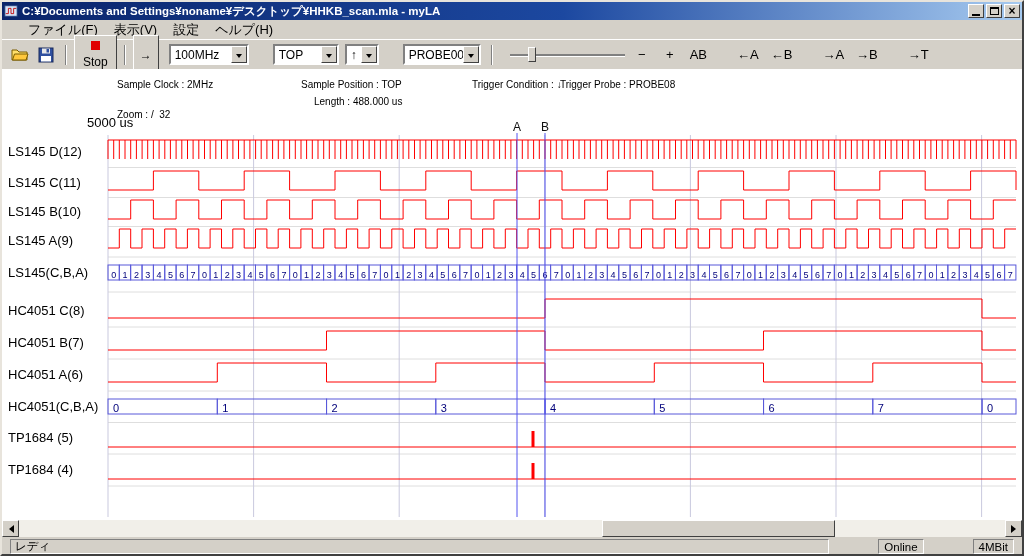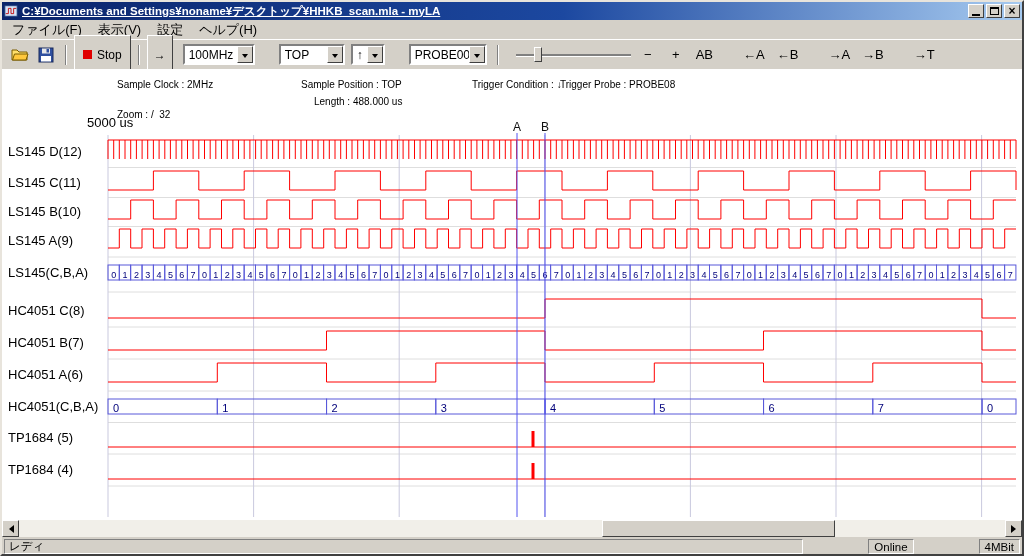--- a/index.html
+++ b/index.html
@@ -11,77 +11,77 @@
     position: relative;
   }
   .window { position: absolute; inset: 0; border: 2px solid; border-color: #e8e4dc #404040 #404040 #e8e4dc; background: #d4d0c8; }
 
   
   .titlebar { position: absolute; left: 0; top: 0; right: 0; height: 18px;
     background: linear-gradient(90deg, #0a246a, #1c48a0 55%, #a6caf0);
     display: flex; align-items: center; padding: 0 2px; }
   .app-icon { width: 14px; height: 14px; flex: 0 0 auto; }
   .title-text { color: #fff; font-size: 11.5px; font-weight: bold; flex: 1;
-    white-space: nowrap; overflow: hidden; padding-left: 4px; text-decoration: underline; }
+    white-space: nowrap; overflow: hidden; padding-left: 4px; }
   .win-btn { width: 16px; height: 14px; background: #d4d0c8; border: 1px solid;
     border-color: #fff #404040 #404040 #fff; display: flex; align-items: center;
     justify-content: center; margin-left: 2px; font-size: 12px; line-height: 10px; font-weight: bold; }
   .glyph-min { width: 8px; height: 2px; background: #000; margin-top: 7px; }
   .glyph-max { width: 9px; height: 8px; border: 1px solid #000; border-top-width: 2px; }
 
   
   .menubar { position: absolute; top: 18px; left: 0; right: 0; height: 19px;
-    display: flex; align-items: center; padding-left: 2px; font-size: 13px; }
+    display: flex; align-items: center; padding-left: 18px; font-size: 13px; }
   .menu-item { padding: 2px 8px; }
 
   
   .toolbar { position: absolute; top: 37px; left: 0; right: 0; height: 30px;
     display: flex; align-items: center; padding-left: 6px; gap: 2px; border-top: 1px solid #fff; }
   .tb-icon { width: 24px; height: 22px; background: transparent; border: none;
     display: flex; align-items: center; justify-content: center; }
   .tb-sep { width: 2px; height: 20px; border-left: 1px solid #808080; border-right: 1px solid #fff; margin: 0 5px; }
   .tb-btn { height: 40px; background: #d4d0c8; border: 1px solid;
     border-color: #fff #404040 #404040 #fff; display: flex; align-items: center;
     justify-content: center; font-size: 12px; gap: 5px; padding: 0 8px;
-    font-family: inherit; color: #000; }
+    font-family: inherit; color: #000; flex-direction: column; }
   .stop-sq { width: 9px; height: 9px; background: #e00000; display: inline-block; }
   .combo { height: 21px; background: #fff; border: 2px solid;
     border-color: #808080 #fff #fff #808080; display: flex; align-items: center; font-size: 12px; }
   .combo-text { flex: 1; padding-left: 4px; white-space: nowrap; overflow: hidden; }
   .combo-arrow { width: 16px; align-self: stretch; background: #d4d0c8; border: 1px solid;
     border-color: #fff #404040 #404040 #fff; display: flex; align-items: flex-start; justify-content: center; }
   .tri-down { width: 0; height: 0; border: 3.5px solid transparent; border-top: 4.5px solid #000; margin-top: 7px; }
   .tb-slider { position: relative; width: 115px; height: 20px; margin-left: 10px; }
   .slider-track { position: absolute; left: 0; right: 0; top: 9px; height: 2px;
     background: #808080; box-shadow: 0 1px 0 #fff; }
   .slider-thumb { position: absolute; left: 18px; top: 2px; width: 8px; height: 15px;
     background: #d4d0c8; border: 1px solid; border-color: #fff #404040 #404040 #fff; }
   .tb-flat { height: 22px; min-width: 22px; background: transparent; border: none;
     font-size: 13px; padding: 0 3px; margin-left: 4px; font-family: inherit; color: #000; }
   .ml4 { margin-left: 4px; } .ml6 { margin-left: 22px; } .ml8 { margin-left: 8px; }
-  .w72 { width: 72px; } .w66 { width: 66px; } .w34 { width: 34px; } .w78 { width: 78px; }
+  .w72 { width: 80px; } .w66 { width: 66px; } .w34 { width: 34px; } .w78 { width: 78px; }
 
   
   .content { position: absolute; top: 67px; left: 0; right: 0; height: 451px; background: #fff; }
   .info { position: absolute; font-size: 10px; color: #000; white-space: pre; }
   #wave-svg { position: absolute; inset: 0; width: 100%; height: 100%; pointer-events: none; }
 
   
   .hscroll { position: absolute; left: 0; right: 0; top: 518px; height: 17px; background: #f1efe9; display: flex; }
   .hs-btn { width: 17px; height: 17px; background: #d4d0c8; border: 1px solid;
     border-color: #fff #404040 #404040 #fff; display: flex; align-items: center; justify-content: center; flex: 0 0 auto; }
   .tri-left  { width: 0; height: 0; border: 4px solid transparent; border-right: 5px solid #000; margin-right: 3px; }
   .tri-right { width: 0; height: 0; border: 4px solid transparent; border-left: 5px solid #000; margin-left: 3px; }
   .hs-track { position: relative; flex: 1; }
   .hs-thumb { position: absolute; top: 0; height: 17px; left: 583px; width: 233px;
     background: #d4d0c8; border: 1px solid; border-color: #fff #404040 #404040 #fff; }
 
   
   .statusbar { position: absolute; left: 0; right: 0; top: 537px; height: 15px;
-    display: flex; align-items: stretch; gap: 18px; padding: 0 2px; font-size: 11.5px; }
+    display: flex; align-items: stretch; gap: 2px; padding: 0 8px; font-size: 11.5px; }
   .sb-main { flex: 1; border: 1px solid; border-color: #808080 #fff #fff #808080;
     padding: 0 4px; display: flex; align-items: center; }
   .sb-pane { border: 1px solid; border-color: #808080 #fff #fff #808080;
     padding: 0 5px; display: flex; align-items: center; margin-left: 47px; }
 </style>
 </head>
 <body>
 
 <div class="window">
 

